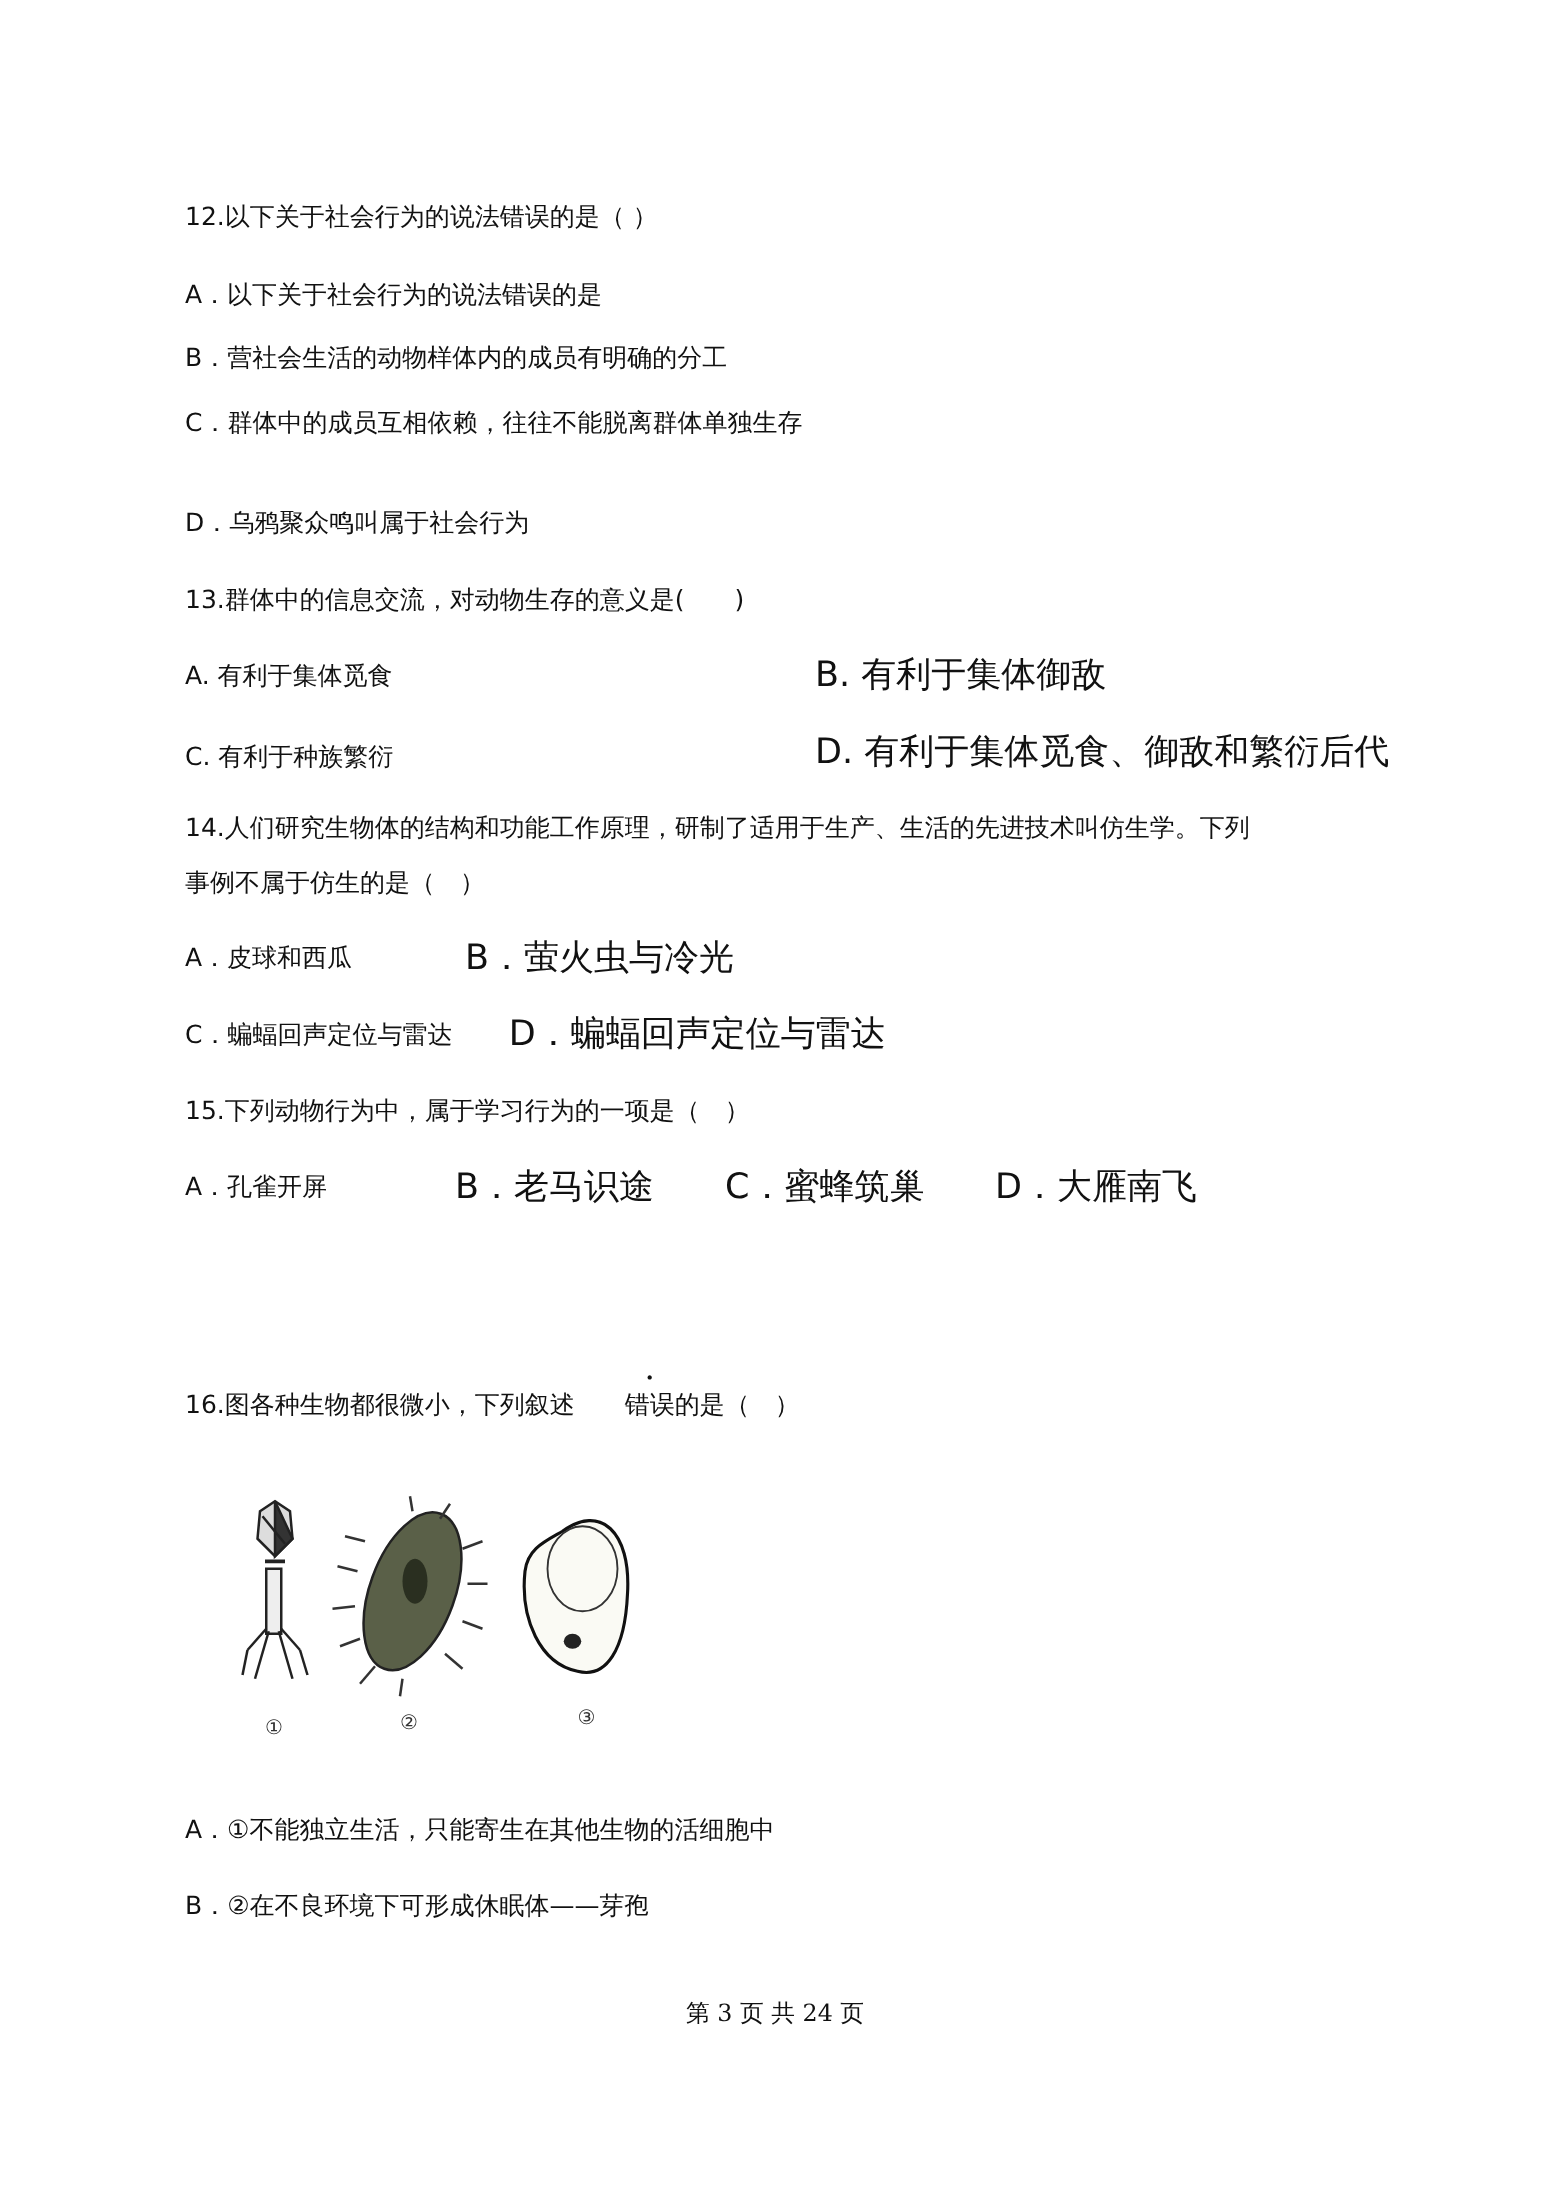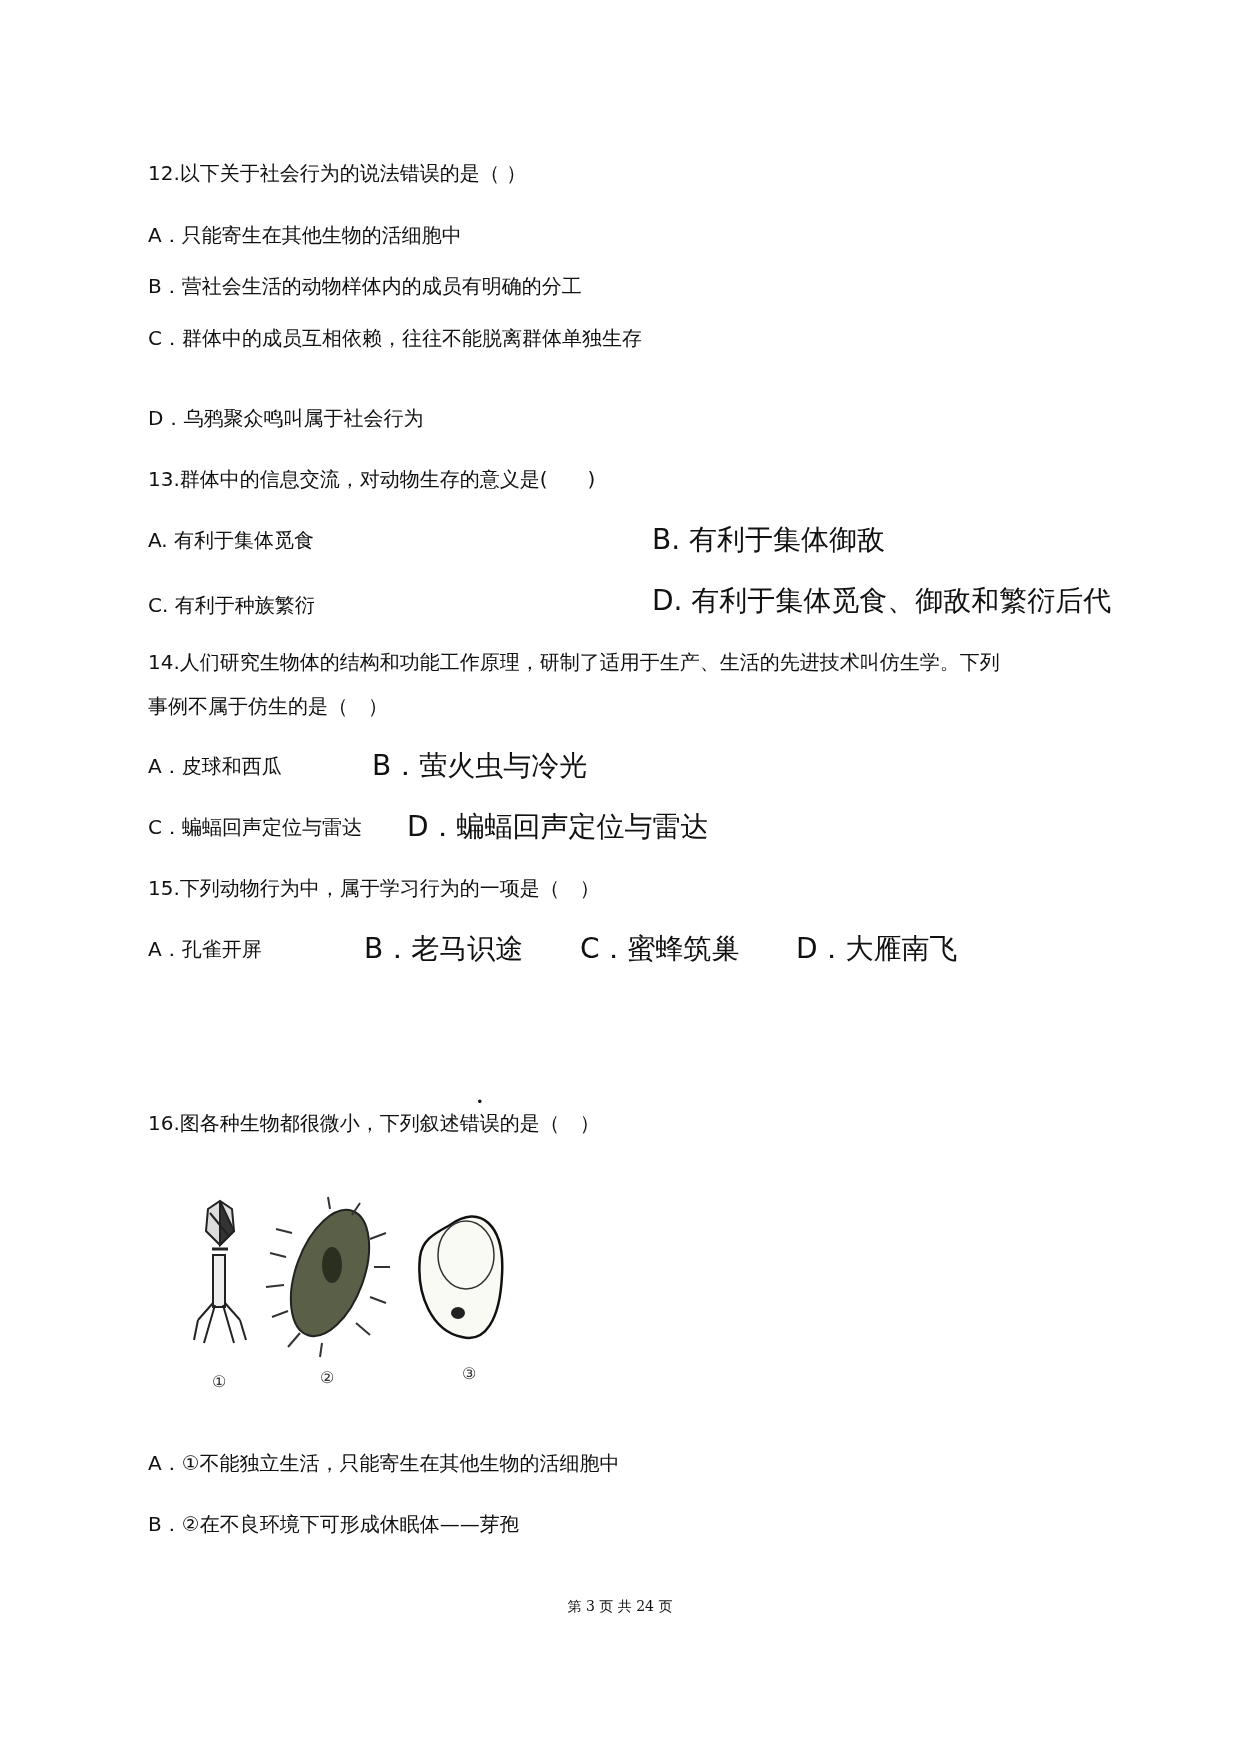--- a/index.html
+++ b/index.html
@@ -1,31 +1,31 @@
 <!DOCTYPE html>
 <html><head>
 <meta charset="utf-8">
 <style>
   html, body { margin: 0; padding: 0; background: #ffffff; }
   body { width: 1240px; height: 1754px; position: relative; overflow: hidden;
          font-family: "DejaVu Sans", "Liberation Sans", sans-serif; color: #111; }
   .line { position: absolute; left: 148px; font-size: 20px; line-height: 26px; white-space: nowrap; letter-spacing: 0px; text-align: right; }
   .col2 { position: absolute; font-size: 28px; line-height: 26px; white-space: nowrap; }
-  .emph { position: relative; display: inline-block; }
+  .emph { position: relative; display: inline-block; margin-left: 40px; }
   .emph::before { content: "\2022"; position: absolute; top: -14px; left: 50%; transform: translateX(-50%); font-size: 12px; line-height: 12px; }
   .figure { position: absolute; left: 180px; top: 1195px; width: 370px; height: 200px; }
   .footer { position: absolute; top: 1598px; left: 0; width: 1240px; text-align: center;
-            font-family: "DejaVu Serif", "Liberation Serif", serif; font-size: 14px; }
+            font-family: "DejaVu Serif", "Liberation Serif", serif; font-size: 19px; }
   .cap { font-family: "DejaVu Serif", serif; font-size: 16px; fill: #333; }
 </style>
 </head>
 <body>
 
 <div class="line" style="top:160px">12.以下关于社会行为的说法错误的是（  ）</div>
-<div class="line" style="top:222px">A．只能寄生在其他生物的活细胞中</div>
+<div class="line" style="top:222px">A．以下关于社会行为的说法错误的是</div>
 <div class="line" style="top:273px">B．营社会生活的动物样体内的成员有明确的分工</div>
 <div class="line" style="top:325px">C．群体中的成员互相依赖，往往不能脱离群体单独生存</div>
 <div class="line" style="top:405px">D．乌鸦聚众鸣叫属于社会行为</div>
 
 <div class="line" style="top:466px">13.群体中的信息交流，对动物生存的意义是(　　)</div>
 <div class="line" style="top:527px">A. 有利于集体觅食</div>
 <div class="col2" style="top:527px; left:652px">B. 有利于集体御敌</div>
 <div class="line" style="top:592px">C. 有利于种族繁衍</div>
 <div class="col2" style="top:588px; left:652px">D. 有利于集体觅食、御敌和繁衍后代</div>
 

